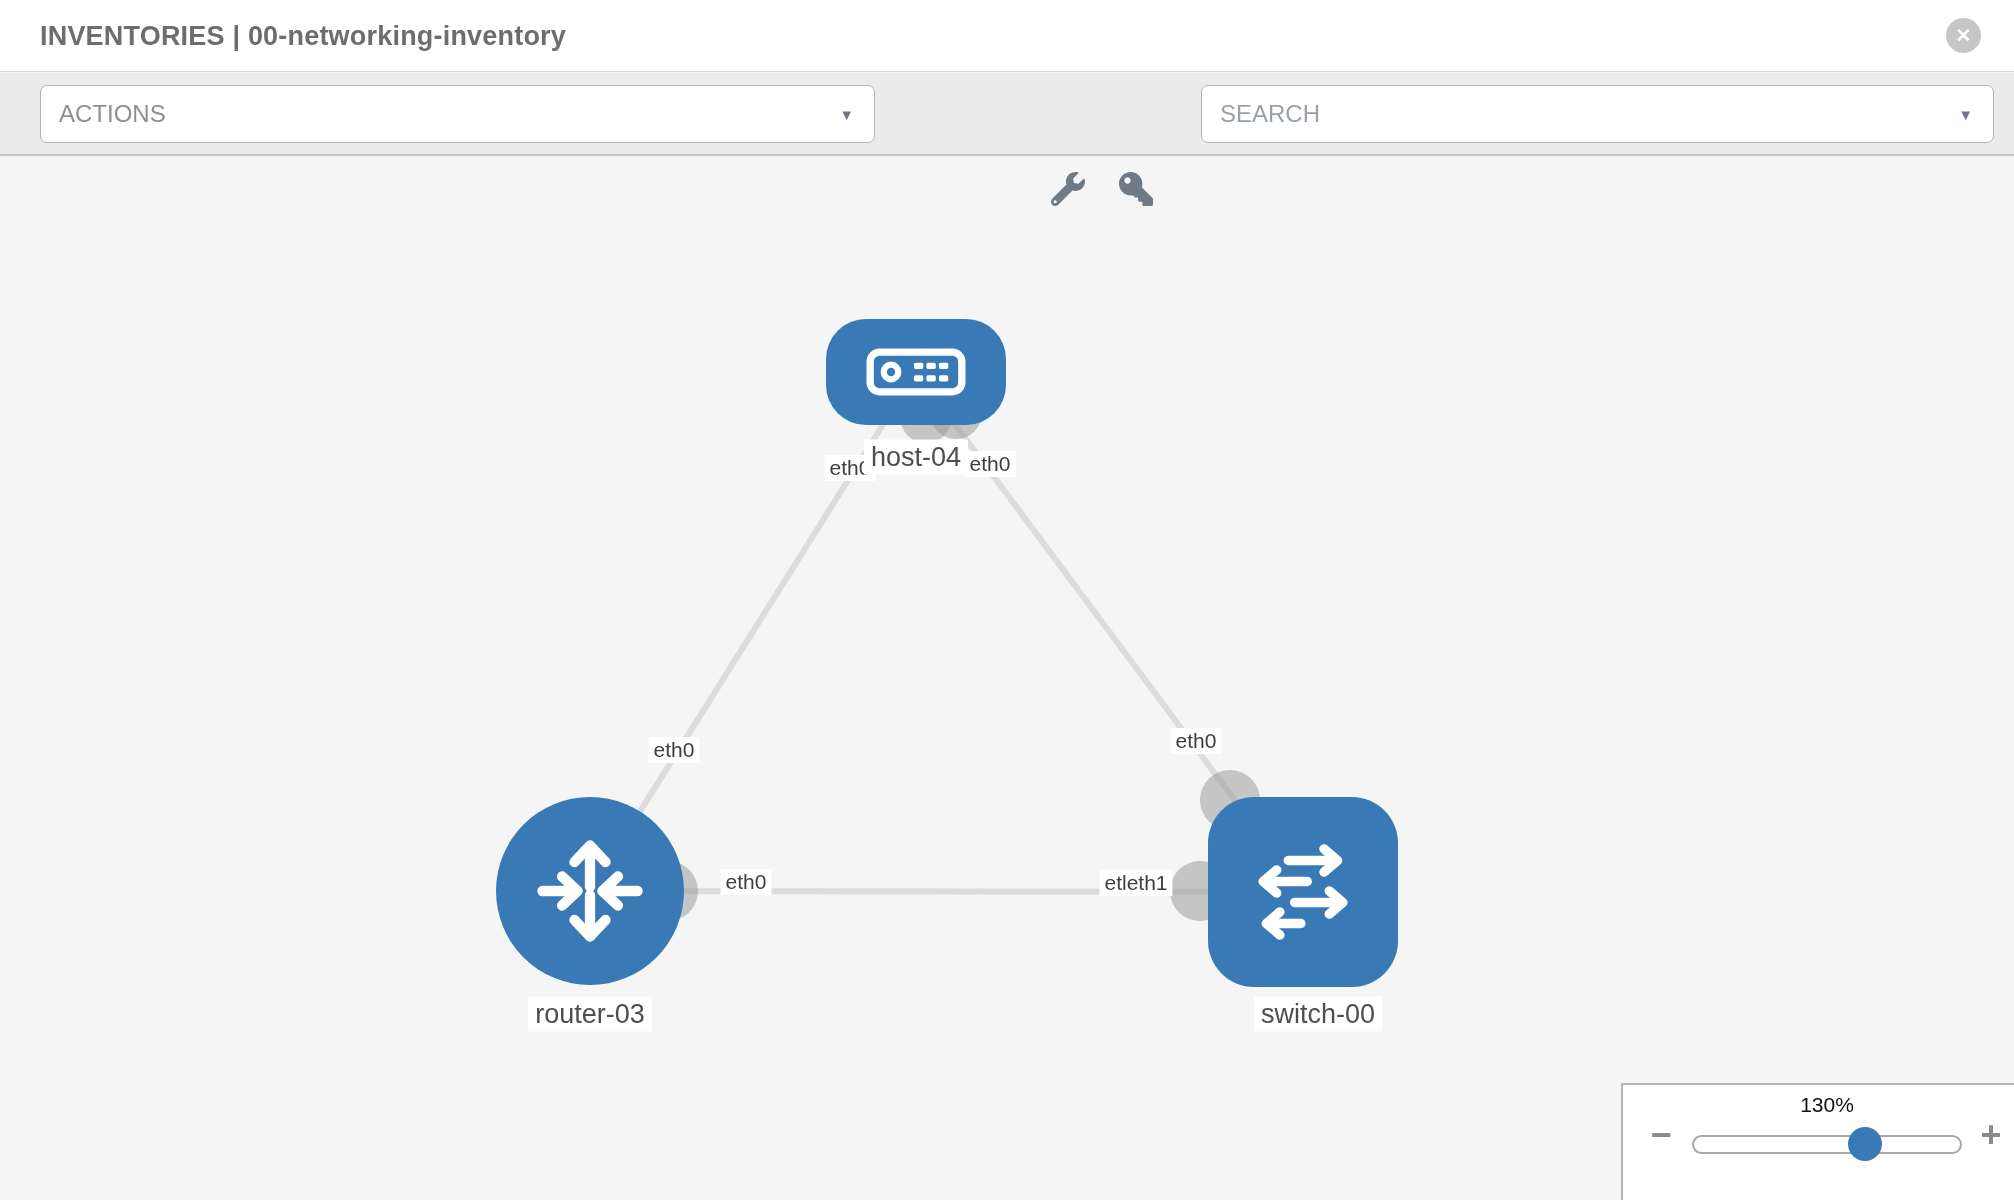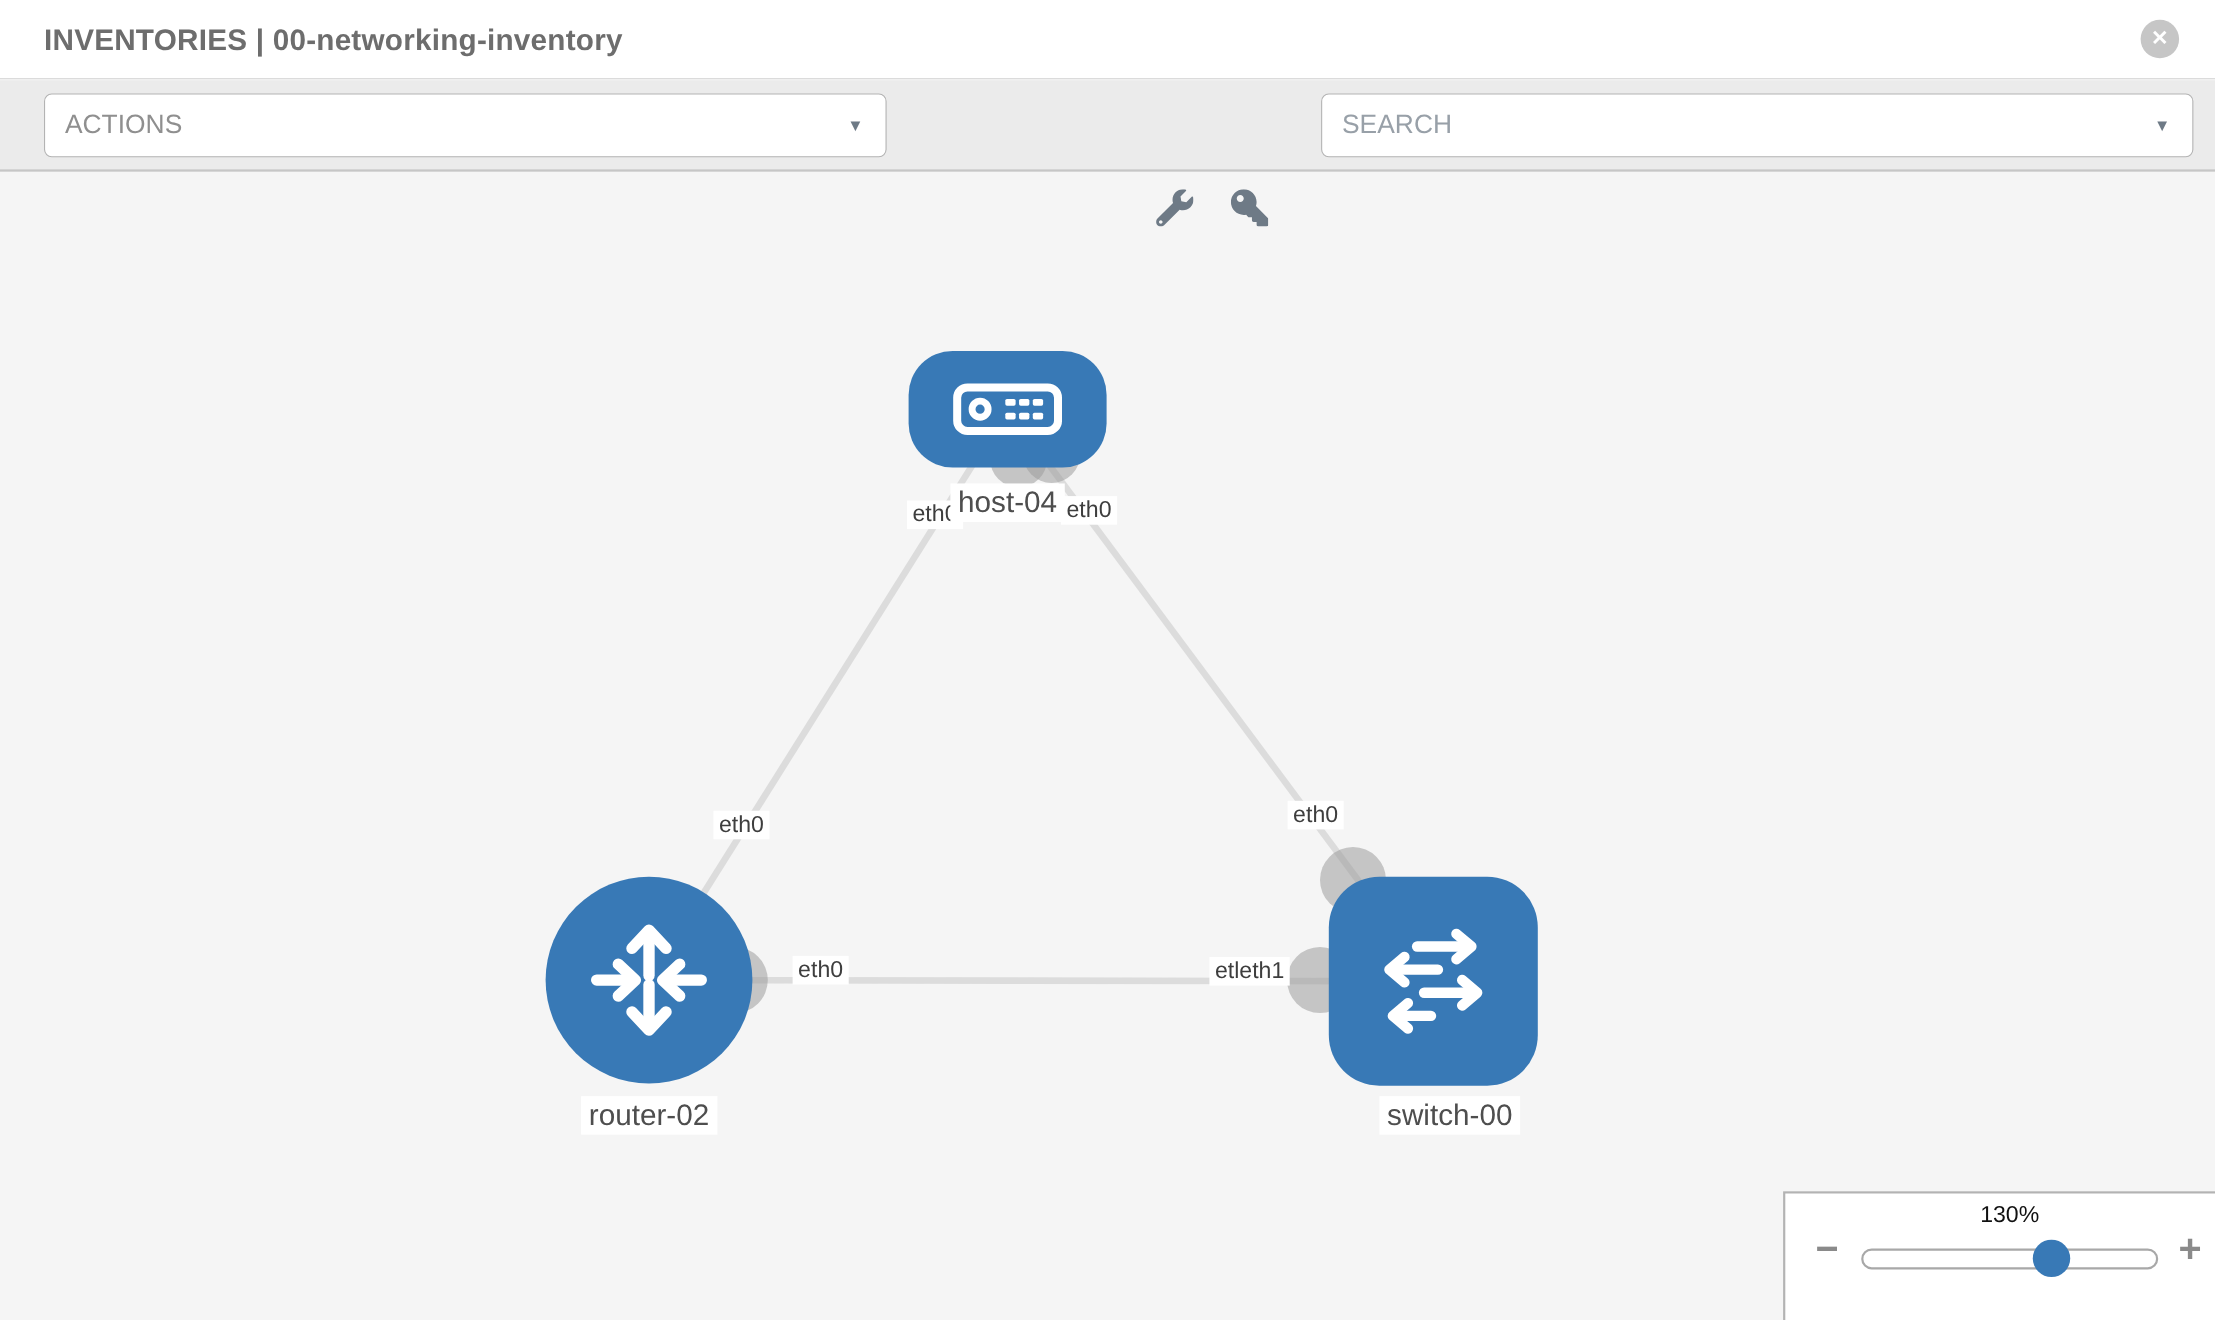--- a/index.html
+++ b/index.html
@@ -30,21 +30,21 @@
     position:absolute; top:73px; left:0; width:2014px; height:83px;
     background:#ebebeb; border-bottom:2px solid #c6c6c6; z-index:9;
   }
   .dropdown {
     position:absolute; top:12px; height:58px; background:#ffffff;
     border:1px solid #b3b3b3; border-radius:7px;
     display:flex; align-items:center; justify-content:space-between;
     padding:0 20px 0 18px; font-size:24px; color:#8f8f8f; cursor:pointer;
   }
   .dropdown .caret { font-size:15px; color:#6e7a86; }
-  .actions-dd { left:40px; width:766px;gap:17px; }
+  .actions-dd { left:40px; width:835px;gap:17px; }
   .search-dd { left:1201px; width:793px; padding:0; }
   .search-dd input {
     flex:1 1 auto; height:100%; border:none; outline:none; background:transparent;
     font-family:inherit; font-size:24px; color:#555; padding:0 0 0 18px; border-radius:7px;
   }
   .search-dd input::placeholder { color:#98a0a8; opacity:1; }
   .search-dd .caret { padding-right:20px; }
   .tool-btn {
     position:absolute; top:97px; width:40px; height:40px;
     background:none; border:none; padding:0; cursor:pointer;
@@ -205,21 +205,21 @@
 </div>
 
 <div class="if-label if-0">eth0</div>
 <div class="if-label if-1">eth0</div>
 <div class="if-label if-2">eth0</div>
 <div class="if-label if-3">eth0</div>
 <div class="if-label if-4">eth0</div>
 <div class="if-label if-5">etleth1</div>
 
 <div class="node-label lbl-host">host-04</div>
-<div class="node-label lbl-router">router-02</div>
+<div class="node-label lbl-router">router-03</div>
 <div class="node-label lbl-switch">switch-00</div>
 
 <div class="zoom-panel">
   <div class="zoom-level">130%</div>
   <button class="zoom-btn zoom-minus">−</button>
   <div class="zoom-track"></div>
   <div class="zoom-thumb"></div>
   <button class="zoom-btn zoom-plus">+</button>
 </div>
 

